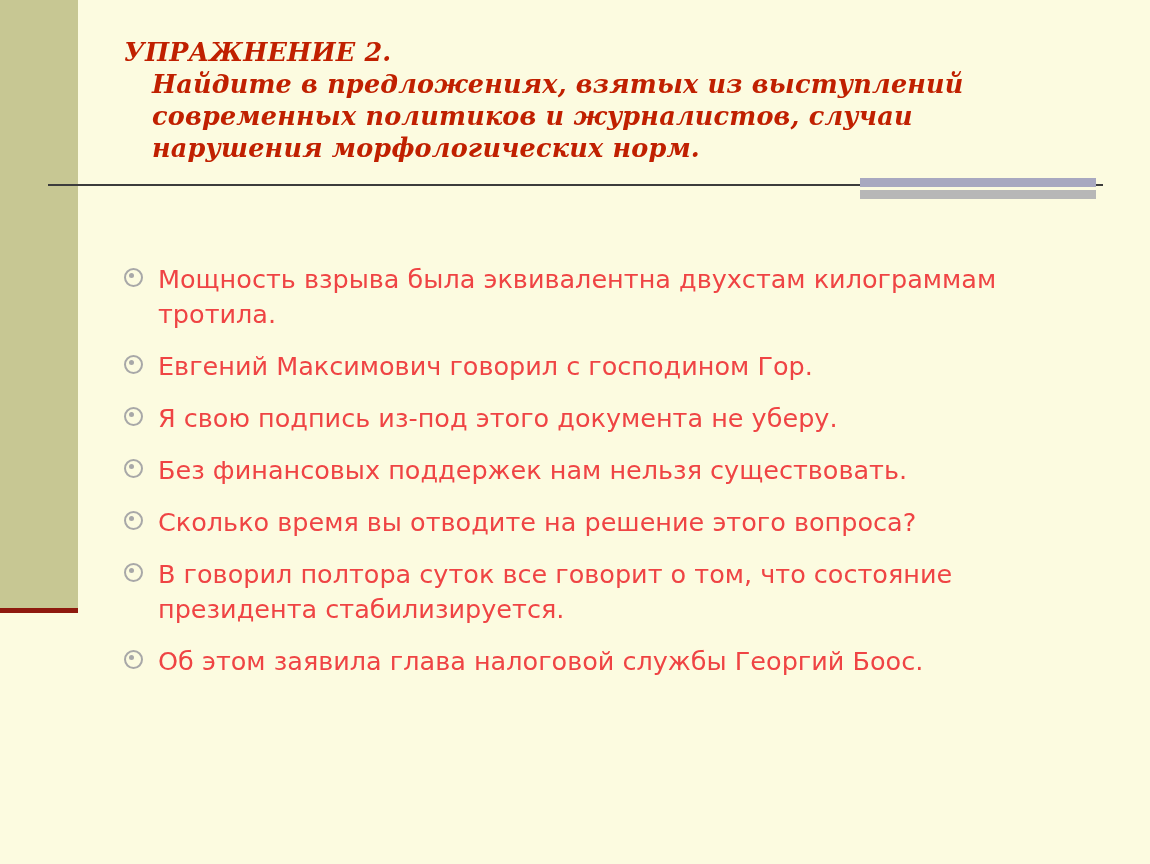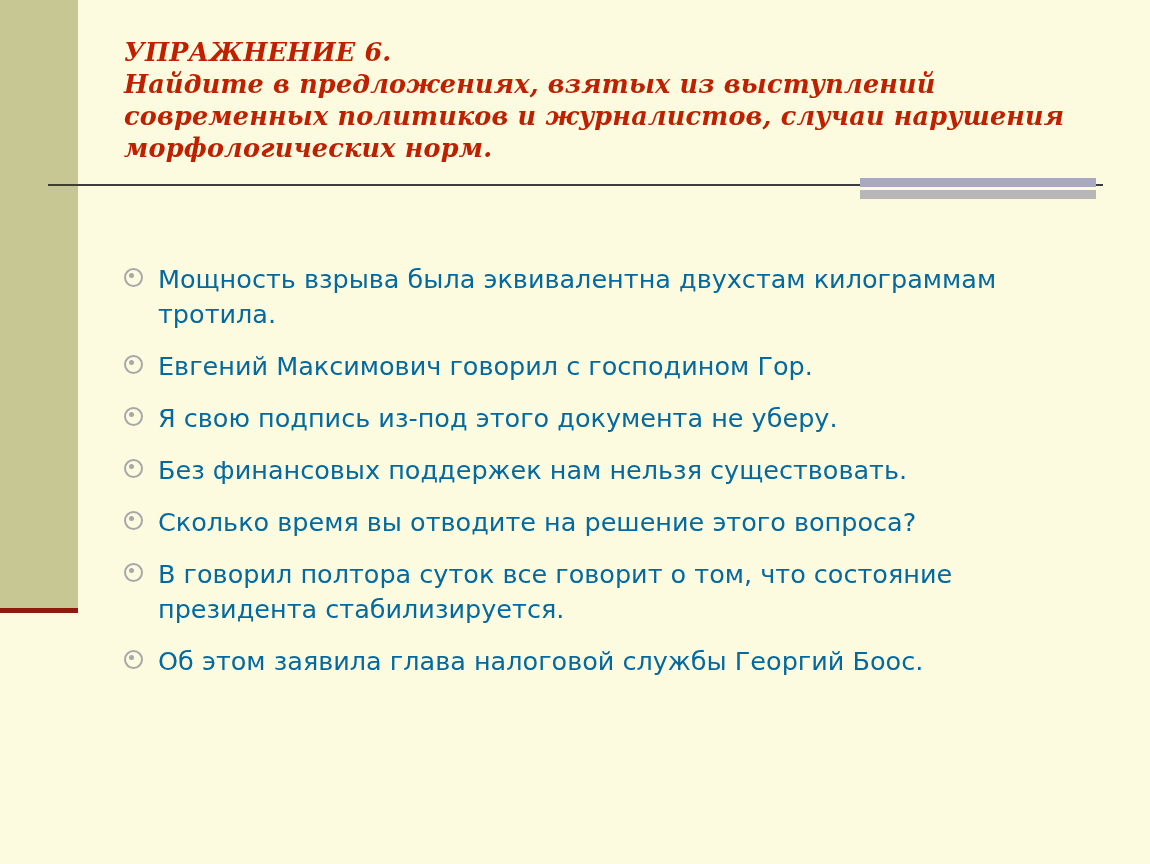--- a/index.html
+++ b/index.html
@@ -76,20 +76,21 @@
     font-style: italic;
     font-size: 25.5px;
     line-height: 32px;
     letter-spacing: 0.2px;
   }
   .title-line1 {
     display: block;
   }
   .title-body {
     display: block;
+    margin-left: 28px;
   }
   
   .bullets {
     position: absolute;
     left: 124px;
     top: 262px;
     width: 960px;
   }
   .bullet-row {
     display: flex;
@@ -117,37 +118,37 @@
     position: absolute;
     left: 3px;
     top: 3px;
     width: 5px;
     height: 5px;
     border-radius: 50%;
     background: #A8A8A8;
   }
   .bullet-text {
     flex: 1 1 auto;
-    color: #0369a1;
+    color: #ef4444;
     font-family: "DejaVu Sans", sans-serif;
     font-size: 25.5px;
     line-height: 35px;
     letter-spacing: 0px;
   }
 </style>
 </head>
 <body>
 
 <div class="slide">
 
   <div class="left-band"></div>
   <div class="left-band-rule"></div>
 
   <div class="title-block">
-    <span class="title-line1">УПРАЖНЕНИЕ 6.</span>
+    <span class="title-line1">УПРАЖНЕНИЕ 2.</span>
     <span class="title-body">Найдите в предложениях, взятых из выступлений современных политиков и журналистов, случаи нарушения морфологических норм.</span>
   </div>
 
   <div class="title-rule"></div>
   <div class="bar-top"></div>
   <div class="bar-bottom"></div>
 
   <div class="bullets">
 
     <div class="bullet-row">

